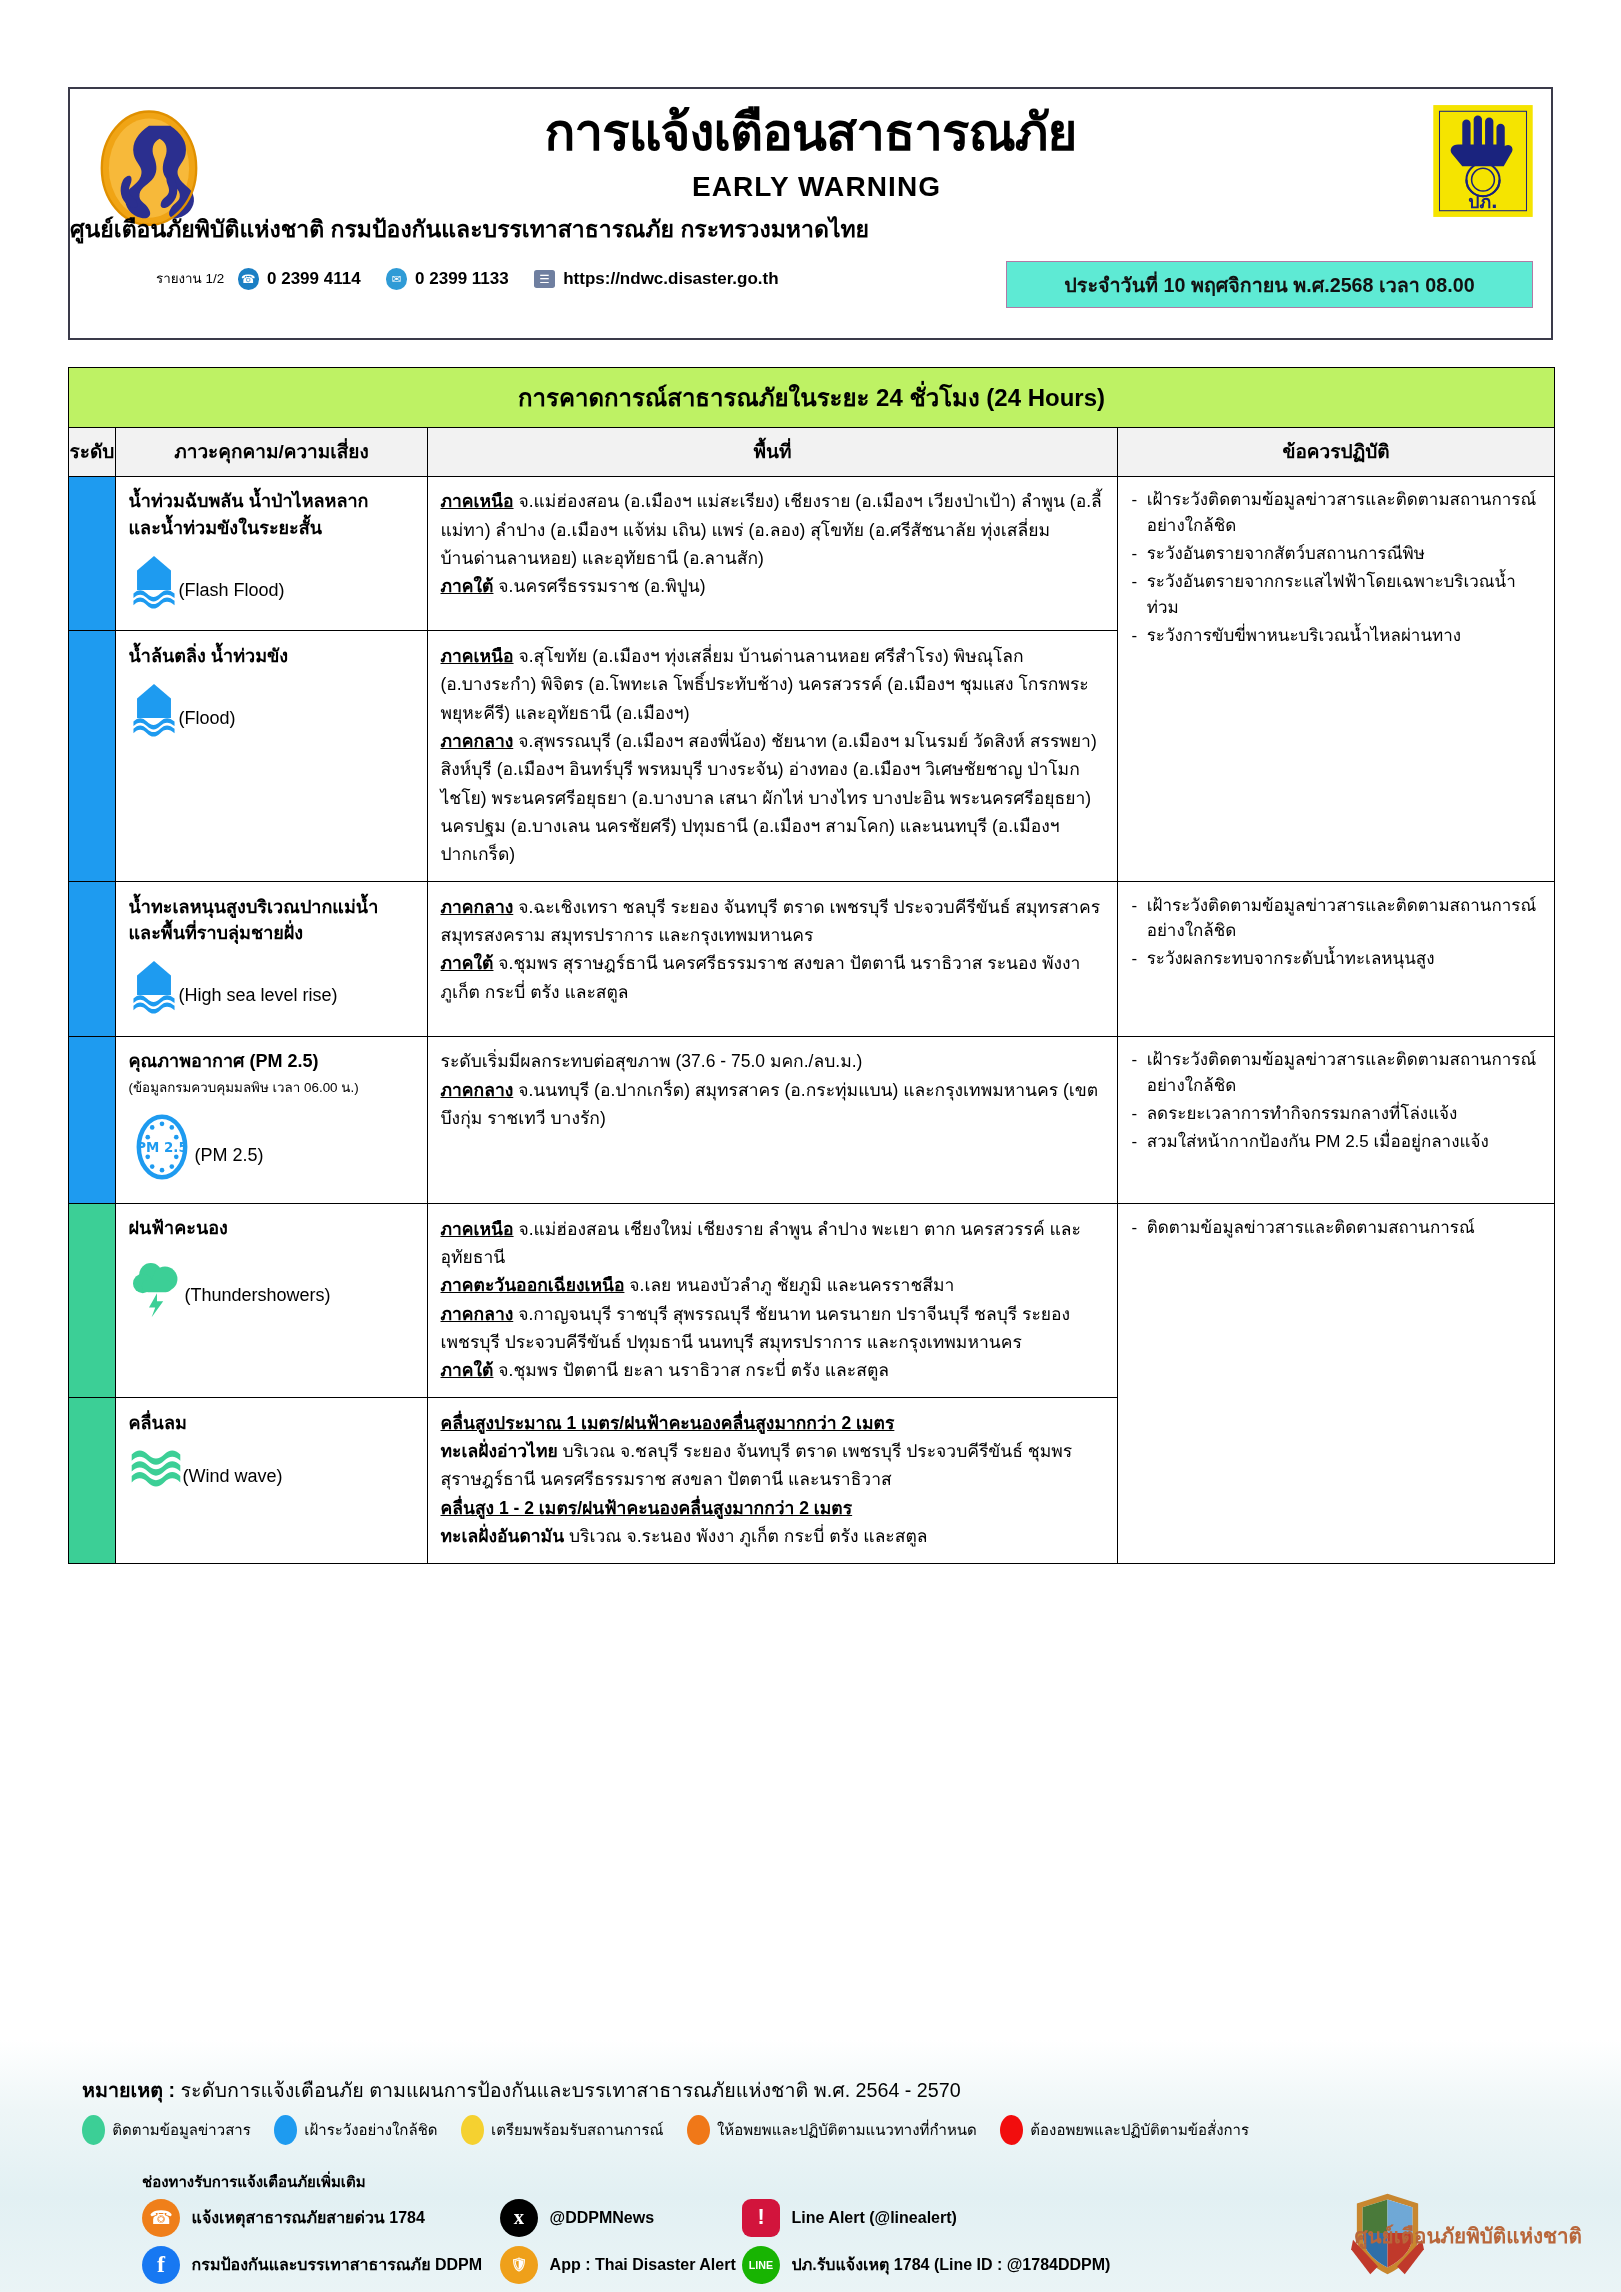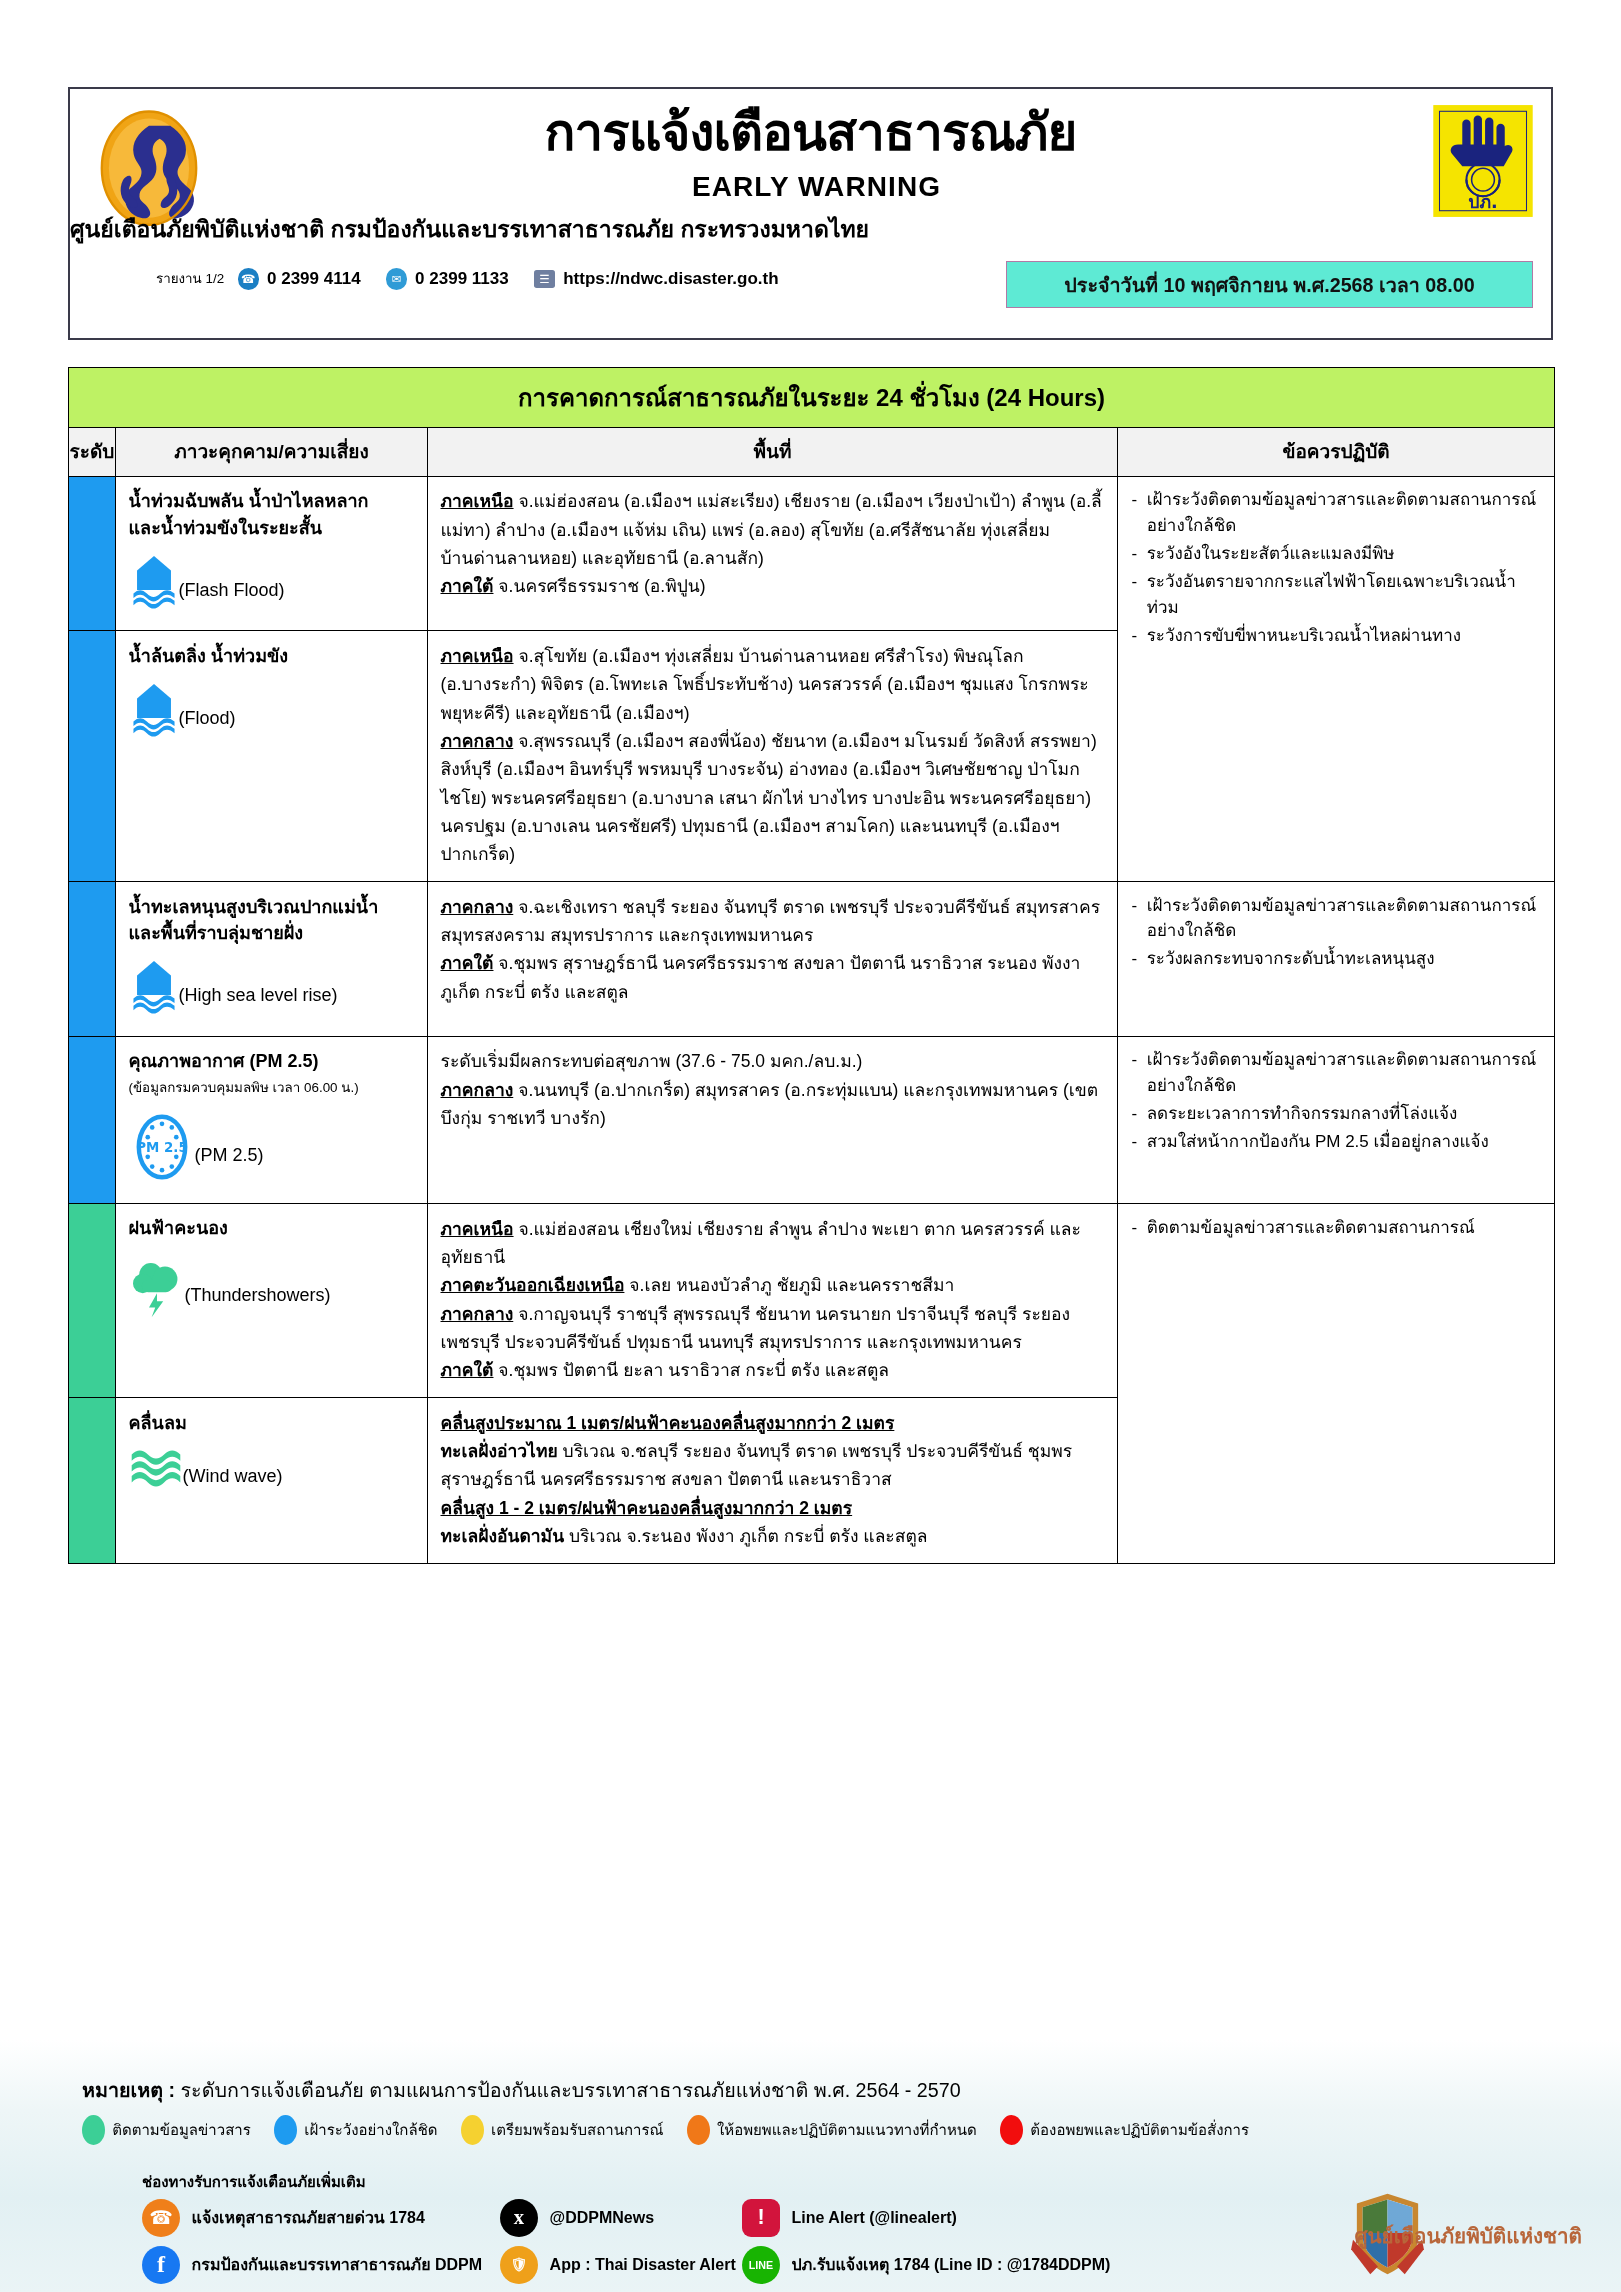--- a/index.html
+++ b/index.html
@@ -285,21 +285,21 @@
          <span class="icon-en">(Flash Flood)</span>
           </div>
         </td>
         <td class="area">
           <div><span class="reg">ภาคเหนือ</span><span> จ.แม่ฮ่องสอน (อ.เมืองฯ แม่สะเรียง) เชียงราย (อ.เมืองฯ เวียงป่าเป้า) ลำพูน (อ.ลี้ แม่ทา) ลำปาง (อ.เมืองฯ แจ้ห่ม เถิน) แพร่ (อ.ลอง) สุโขทัย (อ.ศรีสัชนาลัย ทุ่งเสลี่ยม บ้านด่านลานหอย) และอุทัยธานี (อ.ลานสัก)</span></div>
           <div><span class="reg">ภาคใต้</span><span> จ.นครศรีธรรมราช (อ.พิปูน)</span></div>
         </td>
         <td class="acts" rowspan="2">
           <ul class="acts-list">
             <li>เฝ้าระวังติดตามข้อมูลข่าวสารและติดตามสถานการณ์อย่างใกล้ชิด</li>
-            <li>ระวังอังในระยะสัตว์และแมลงมีพิษ</li>
+            <li>ระวังอันตรายจากสัตว์บสถานการณีพิษ</li>
             <li>ระวังอันตรายจากกระแสไฟฟ้าโดยเฉพาะบริเวณน้ำท่วม</li>
             <li>ระวังการขับขี่พาหนะบริเวณน้ำไหลผ่านทาง</li>
           </ul>
         </td>
       </tr>
       <tr>
         <td class="lvl" style="background: rgb(30, 155, 240);"></td>
         <td class="threat">
           <div class="th-name">น้ำล้นตลิ่ง น้ำท่วมขัง</div>
           <div class="icon-wrap">

